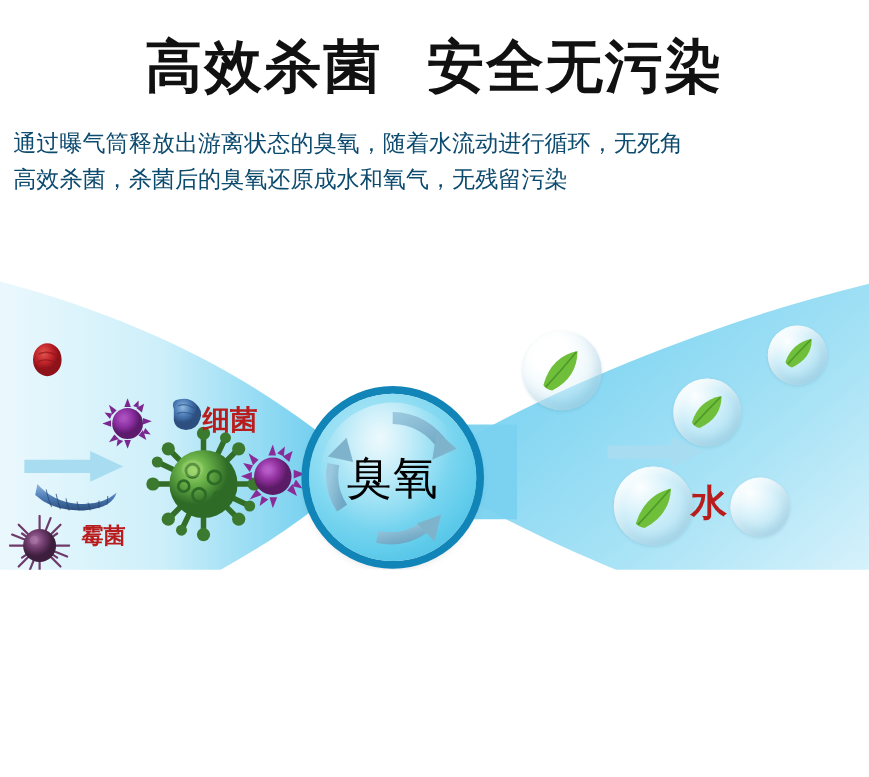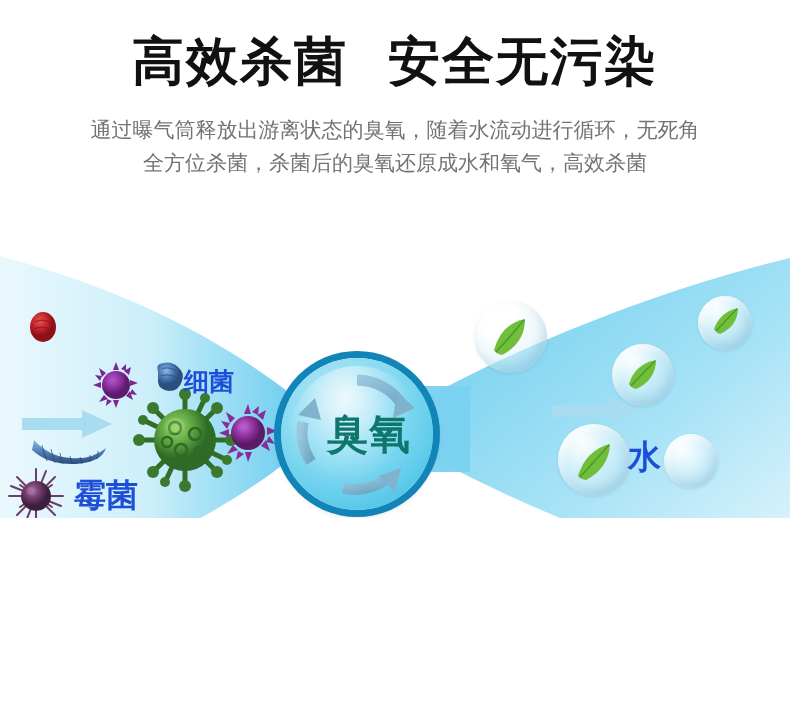--- a/index.html
+++ b/index.html
@@ -19,23 +19,23 @@
     text-align:center;
     font-size:52px;line-height:62px;
     font-weight:bold;
     color:#111111;
     letter-spacing:2px;
     font-family:"DejaVu Sans","Liberation Sans",sans-serif;
     white-space:pre;
   }
   .subtitle{
     position:absolute;left:0;top:114px;width:790px;
-    text-align:center;
+    text-align:left;
     font-size:21px;line-height:33px;
-    color:#737373;
+    color:#0c4a6e;
     font-family:"DejaVu Sans","Liberation Sans",sans-serif;
     padding:0 12px;box-sizing:border-box;
   }
   .subtitle .l1{display:block;}
   .subtitle .l2{display:block;}
 
   
   .stage{
     position:absolute;left:0;top:236px;width:790px;height:400px;
     overflow:hidden;
@@ -53,39 +53,39 @@
   }
   .ozone-sphere::after{
     content:"";
     position:absolute;left:10px;top:8px;width:132px;height:132px;
     border-radius:50%;
     background:radial-gradient(ellipse at 42% 24%, rgba(255,255,255,0.75) 0%, rgba(255,255,255,0.18) 38%, rgba(255,255,255,0) 60%);
     pointer-events:none;
   }
   .ozone-ring-arrows{position:absolute;left:281px;top:122px;width:152px;height:152px;z-index:7;}
   .ozone-label{
-    position:absolute;left:293px;top:122px;width:152px;height:152px;
+    position:absolute;left:281px;top:122px;width:152px;height:152px;
     display:flex;align-items:center;justify-content:center;
-    font-size:41px;font-weight:bold;color:#0f766e;
+    font-size:41px;font-weight:normal;color:#000000;
     font-family:"DejaVu Sans","Liberation Sans",sans-serif;
     letter-spacing:1px;
     z-index:8;
   }
 
   
   .lbl{
     position:absolute;
-    color:#1d4ed8;
+    color:#b91c1c;
     font-family:"DejaVu Sans","Liberation Sans",sans-serif;
     font-weight:bold;
     z-index:9;
     white-space:nowrap;
   }
   .lbl-bacteria{left:184px;top:129px;font-size:25px;}
-  .lbl-mold{left:74px;top:238px;font-size:32px;}
+  .lbl-mold{left:74px;top:238px;font-size:20px;}
   .lbl-o2{left:549px;top:124px;font-size:42px;font-weight:bold;}
   .lbl-o2 sub{font-size:24px;font-weight:bold;}
   .lbl-h2o{left:470px;top:198px;font-size:38px;font-weight:bold;}
   .lbl-h2o sub{font-size:23px;font-weight:bold;}
   .lbl-oxygen{left:673px;top:139px;font-size:29px;}
   .lbl-water{left:628px;top:199px;font-size:33px;}
 
   
   .flat-arrow{position:absolute;z-index:5;}
 
@@ -104,21 +104,21 @@
 </style>
 </head>
 <body>
 
 <div class="page">
 
   <div class="title">高效杀菌  安全无污染</div>
 
   <div class="subtitle">
     <span class="l1">通过曝气筒释放出游离状态的臭氧，随着水流动进行循环，无死角</span>
-    <span class="l2">全方位杀菌，杀菌后的臭氧还原成水和氧气，高效杀菌</span>
+    <span class="l2">高效杀菌，杀菌后的臭氧还原成水和氧气，无残留污染</span>
   </div>
 
   <div class="stage">
 
     <svg class="bowtie" width="790" height="400" viewBox="0 0 790 400">
       <defs>
         <linearGradient id="bandL" x1="0" y1="0" x2="1" y2="0">
           <stop offset="0%" stop-color="#EAF8FD"></stop>
           <stop offset="45%" stop-color="#CDEFFA"></stop>
           <stop offset="100%" stop-color="#58C6EC"></stop>

